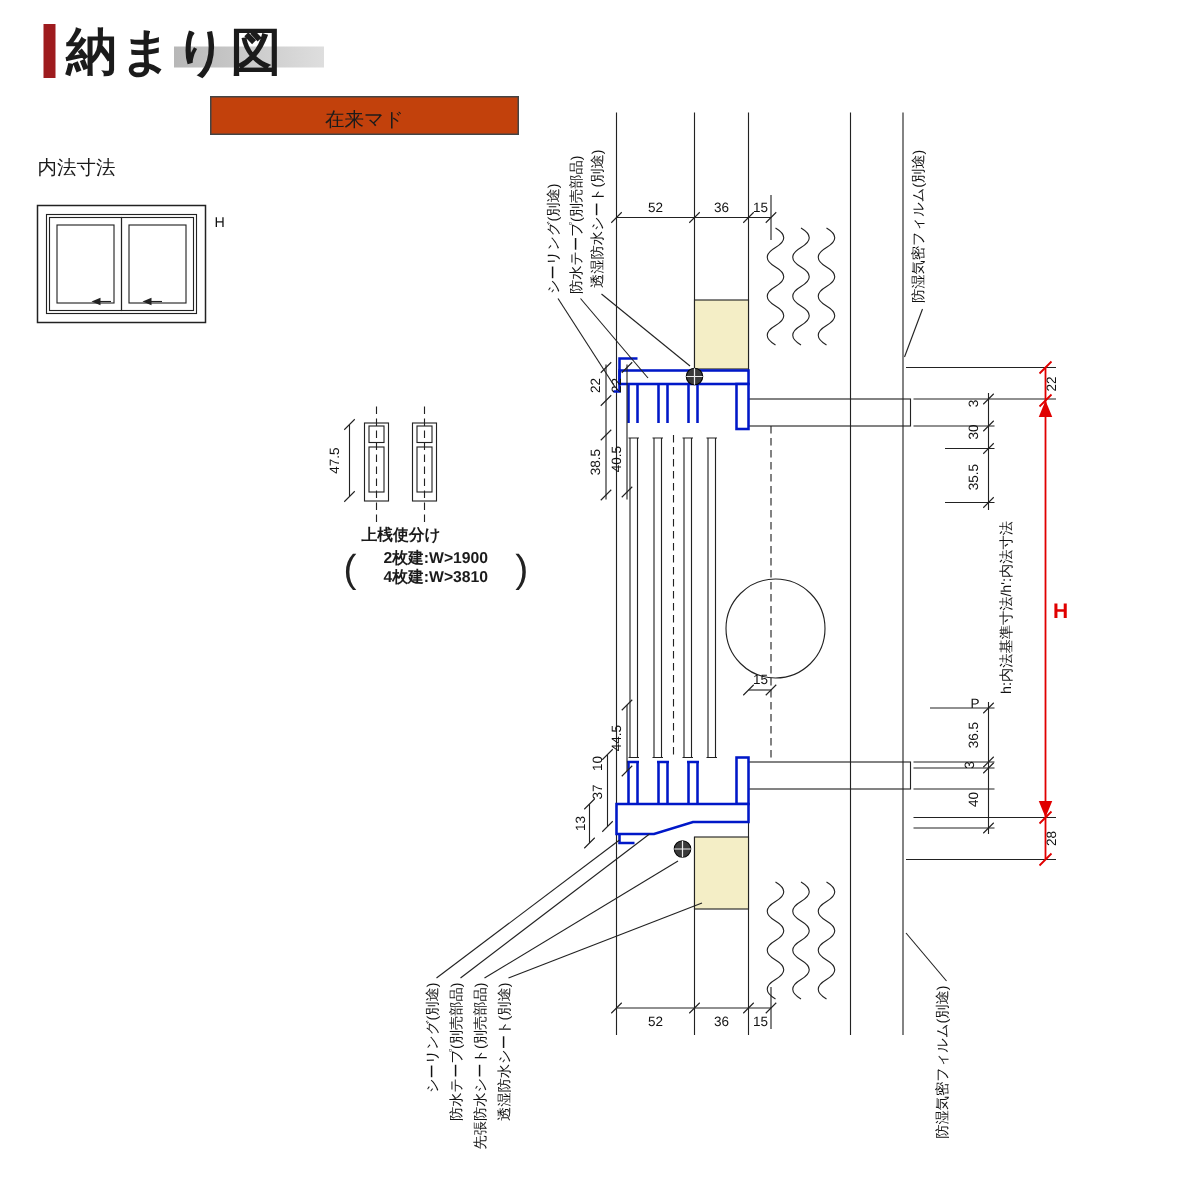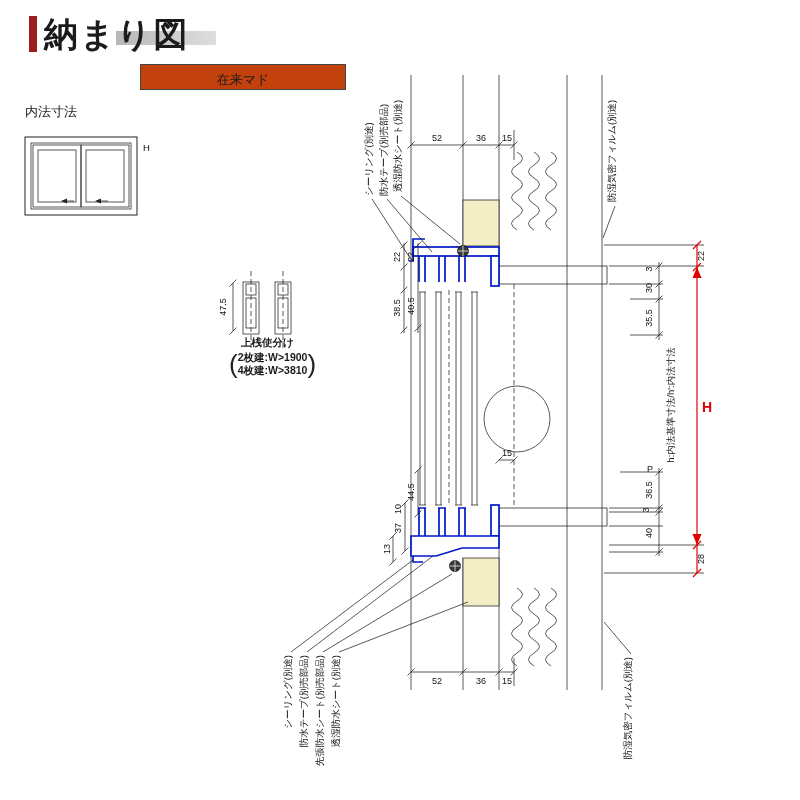--- a/index.html
+++ b/index.html
@@ -10,25 +10,25 @@
   html,body{width:800px;height:800px;background:#fff;overflow:hidden;
     font-family:"Liberation Sans","DejaVu Sans",sans-serif;color:#1b1b1b}
   .page{position:absolute;inset:0;width:800px;height:800px}
   .hdr-bar{position:absolute;left:29px;top:16px;width:8px;height:36px;background:var(--accent-red)}
   .hdr-strip{position:absolute;left:116px;top:31px;width:100px;height:14px;
     background:linear-gradient(to right,#b7b7b7,#dedede);z-index:1}
   .hdr-title{position:absolute;left:44px;top:12px;font-size:34px;font-weight:bold;letter-spacing:2px;z-index:2}
   .type-box{position:absolute;left:140px;top:64px;width:206px;height:26px;border:1px solid #444;
     display:flex;align-items:flex-end;justify-content:center;font-size:13px;background:#c2410c}
   .section-label{position:absolute;left:25px;top:103px;font-size:13px}
-  .rail-note{position:absolute;left:229px;top:336px;font-size:10.5px;font-weight:600;line-height:1.3}
+  .rail-note{position:absolute;left:229px;top:351px;font-size:10.5px;font-weight:600;line-height:1.3}
   .rail-note .title{margin-left:12px;margin-bottom:1px}
   .rail-note .body{display:flex;align-items:center}
   .rail-note .paren{font-size:26px;font-weight:300;line-height:1;color:#222}
-  .rail-note .lines{display:flex;flex-direction:column;margin:0 0}
+  .rail-note .lines{display:flex;flex-direction:column;margin:0 18px}
   svg{position:absolute;left:0;top:0}
   svg .ln{stroke:#222;stroke-width:1;fill:none}
   svg .thin{stroke:#222;stroke-width:.75;fill:none}
   svg .dash{stroke-dasharray:5 3}
   svg .blue{stroke:var(--frame-blue);stroke-width:1.7;fill:none}
   svg .bluef{stroke:var(--frame-blue);stroke-width:1.7;fill:#fff}
   svg .red{stroke:var(--dim-red);stroke-width:1.2;fill:none}
   svg .redf{fill:var(--dim-red);stroke:none}
   svg text{fill:#111;font-size:9.5px}
   svg .dim{font-size:9px}

